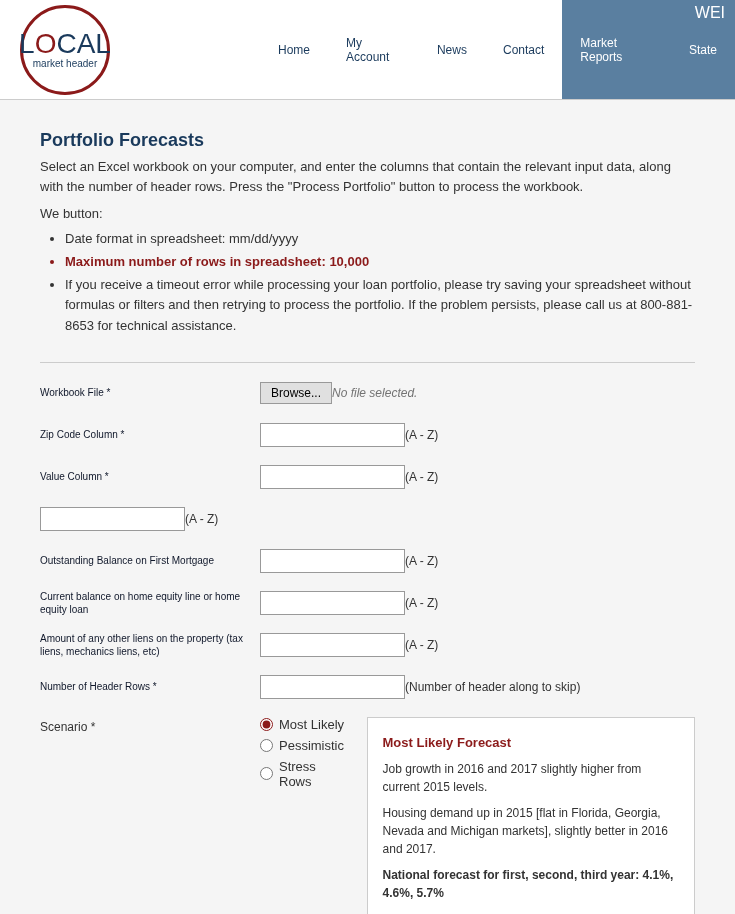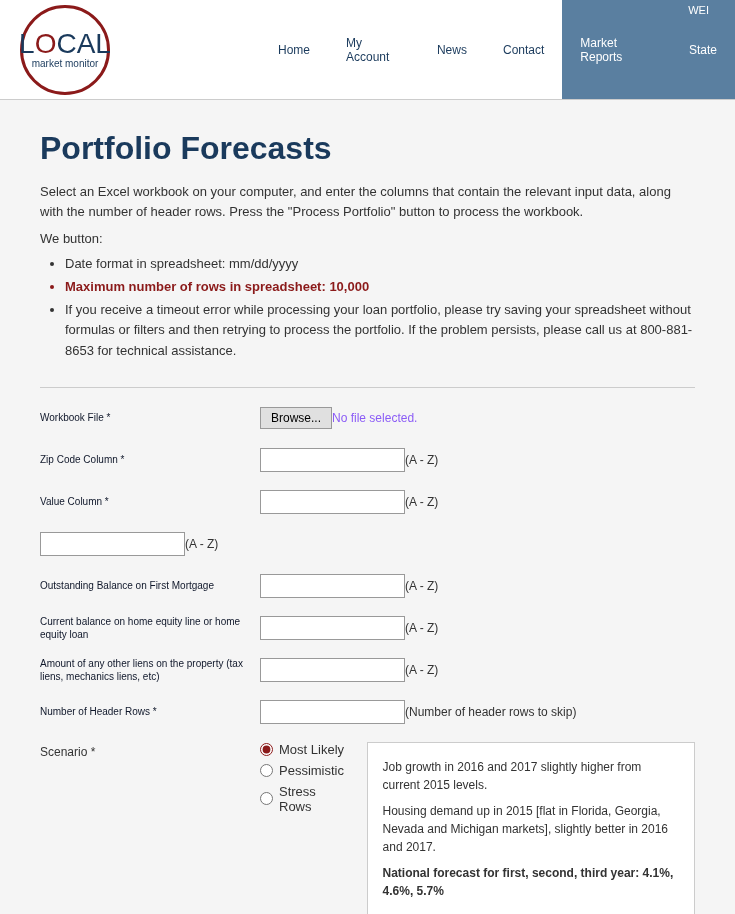--- a/index.html
+++ b/index.html
@@ -66,39 +66,39 @@
       background: #5a7fa0;
       color: #fff;
     }
     .nav-item.state {
       background: #5a7fa0;
       color: #fff;
     }
     .header-right {
       position: absolute;
       top: 0;
-      right: 16px;
+      right: 0;
       background: #5a7fa0;
       color: #fff;
       padding: 4px 10px;
-      font-size: 11px;
+      font-size: 16px;
     }
 
     
     .main-content {
       background: #f5f5f5;
       min-height: 800px;
       padding: 30px 40px;
     }
 
     .page-title {
-      font-size: 32px;
+      font-size: 18px;
       color: #1a3a5c;
       font-weight: bold;
-      margin-bottom: 15px;
+      margin-bottom: 6px;
     }
 
     .intro-text {
       font-size: 13px;
       color: #333;
       margin-bottom: 10px;
       max-width: 660px;
       line-height: 1.5;
     }
 
@@ -168,21 +168,22 @@
     .browse-btn {
       background: #e0e0e0;
       border: 1px solid #999;
       padding: 3px 10px;
       font-size: 12px;
       cursor: pointer;
     }
 
     .no-file-text {
       font-size: 12px;
-      color: #8b5cf6;
+      color: #737373;
+      font-style: italic;
     }
 
     
     .scenario-row {
       display: flex;
       align-items: flex-start;
       margin-top: 15px;
     }
 
     .scenario-label {
@@ -244,21 +245,21 @@
       margin: 15px 0;
     }
   </style>
 </head>
 <body>
 
 <header class="header">
   <div class="logo-area">
     <div class="logo-circle">
       <div class="logo-local">L<span class="o-letter">O</span>CAL</div>
-      <div class="logo-sub">market monitor</div>
+      <div class="logo-sub">market header</div>
     </div>
   </div>
   <nav class="nav-area">
     <a class="nav-item">Home</a>
     <a class="nav-item">My Account</a>
     <a class="nav-item">News</a>
     <a class="nav-item">Contact</a>
     <a class="nav-item active">Market Reports</a>
     <a class="nav-item state">State</a>
   </nav>
@@ -335,21 +336,21 @@
       <div class="form-input-area">
         <input type="text" class="text-input" style="">
         <span class="az-hint">(A - Z)</span>
       </div>
     </div>
 
     <div class="form-row">
       <label class="form-label">Number of Header Rows *</label>
       <div class="form-input-area">
         <input type="text" class="text-input" style="">
-        <span class="az-hint">(Number of header rows to skip)</span>
+        <span class="az-hint">(Number of header along to skip)</span>
       </div>
     </div>
 
     <div class="scenario-row">
       <label class="scenario-label">Scenario *</label>
       <div class="scenario-options">
         <label class="radio-option">
           <input type="radio" name="scenario" checked="" style="">
           <span>Most Likely</span>
         </label>
@@ -357,20 +358,21 @@
           <input type="radio" name="scenario" style="">
           <span>Pessimistic</span>
         </label>
         <label class="radio-option">
           <input type="radio" name="scenario" style="">
           <span>Stress Rows</span>
         </label>
       </div>
 
       <div class="forecast-box">
+        <div class="forecast-box-title">Most Likely Forecast</div>
         <p>Job growth in 2016 and 2017 slightly higher from current 2015 levels.</p>
         <p>Housing demand up in 2015 [flat in Florida, Georgia, Nevada and Michigan markets], slightly better in 2016 and 2017.</p>
         <p class="bold-forecast">National forecast for first, second, third year: 4.1%, 4.6%, 5.7%</p>
       </div>
     </div>
 
   </div>
 </main>
 
 </body></html>

